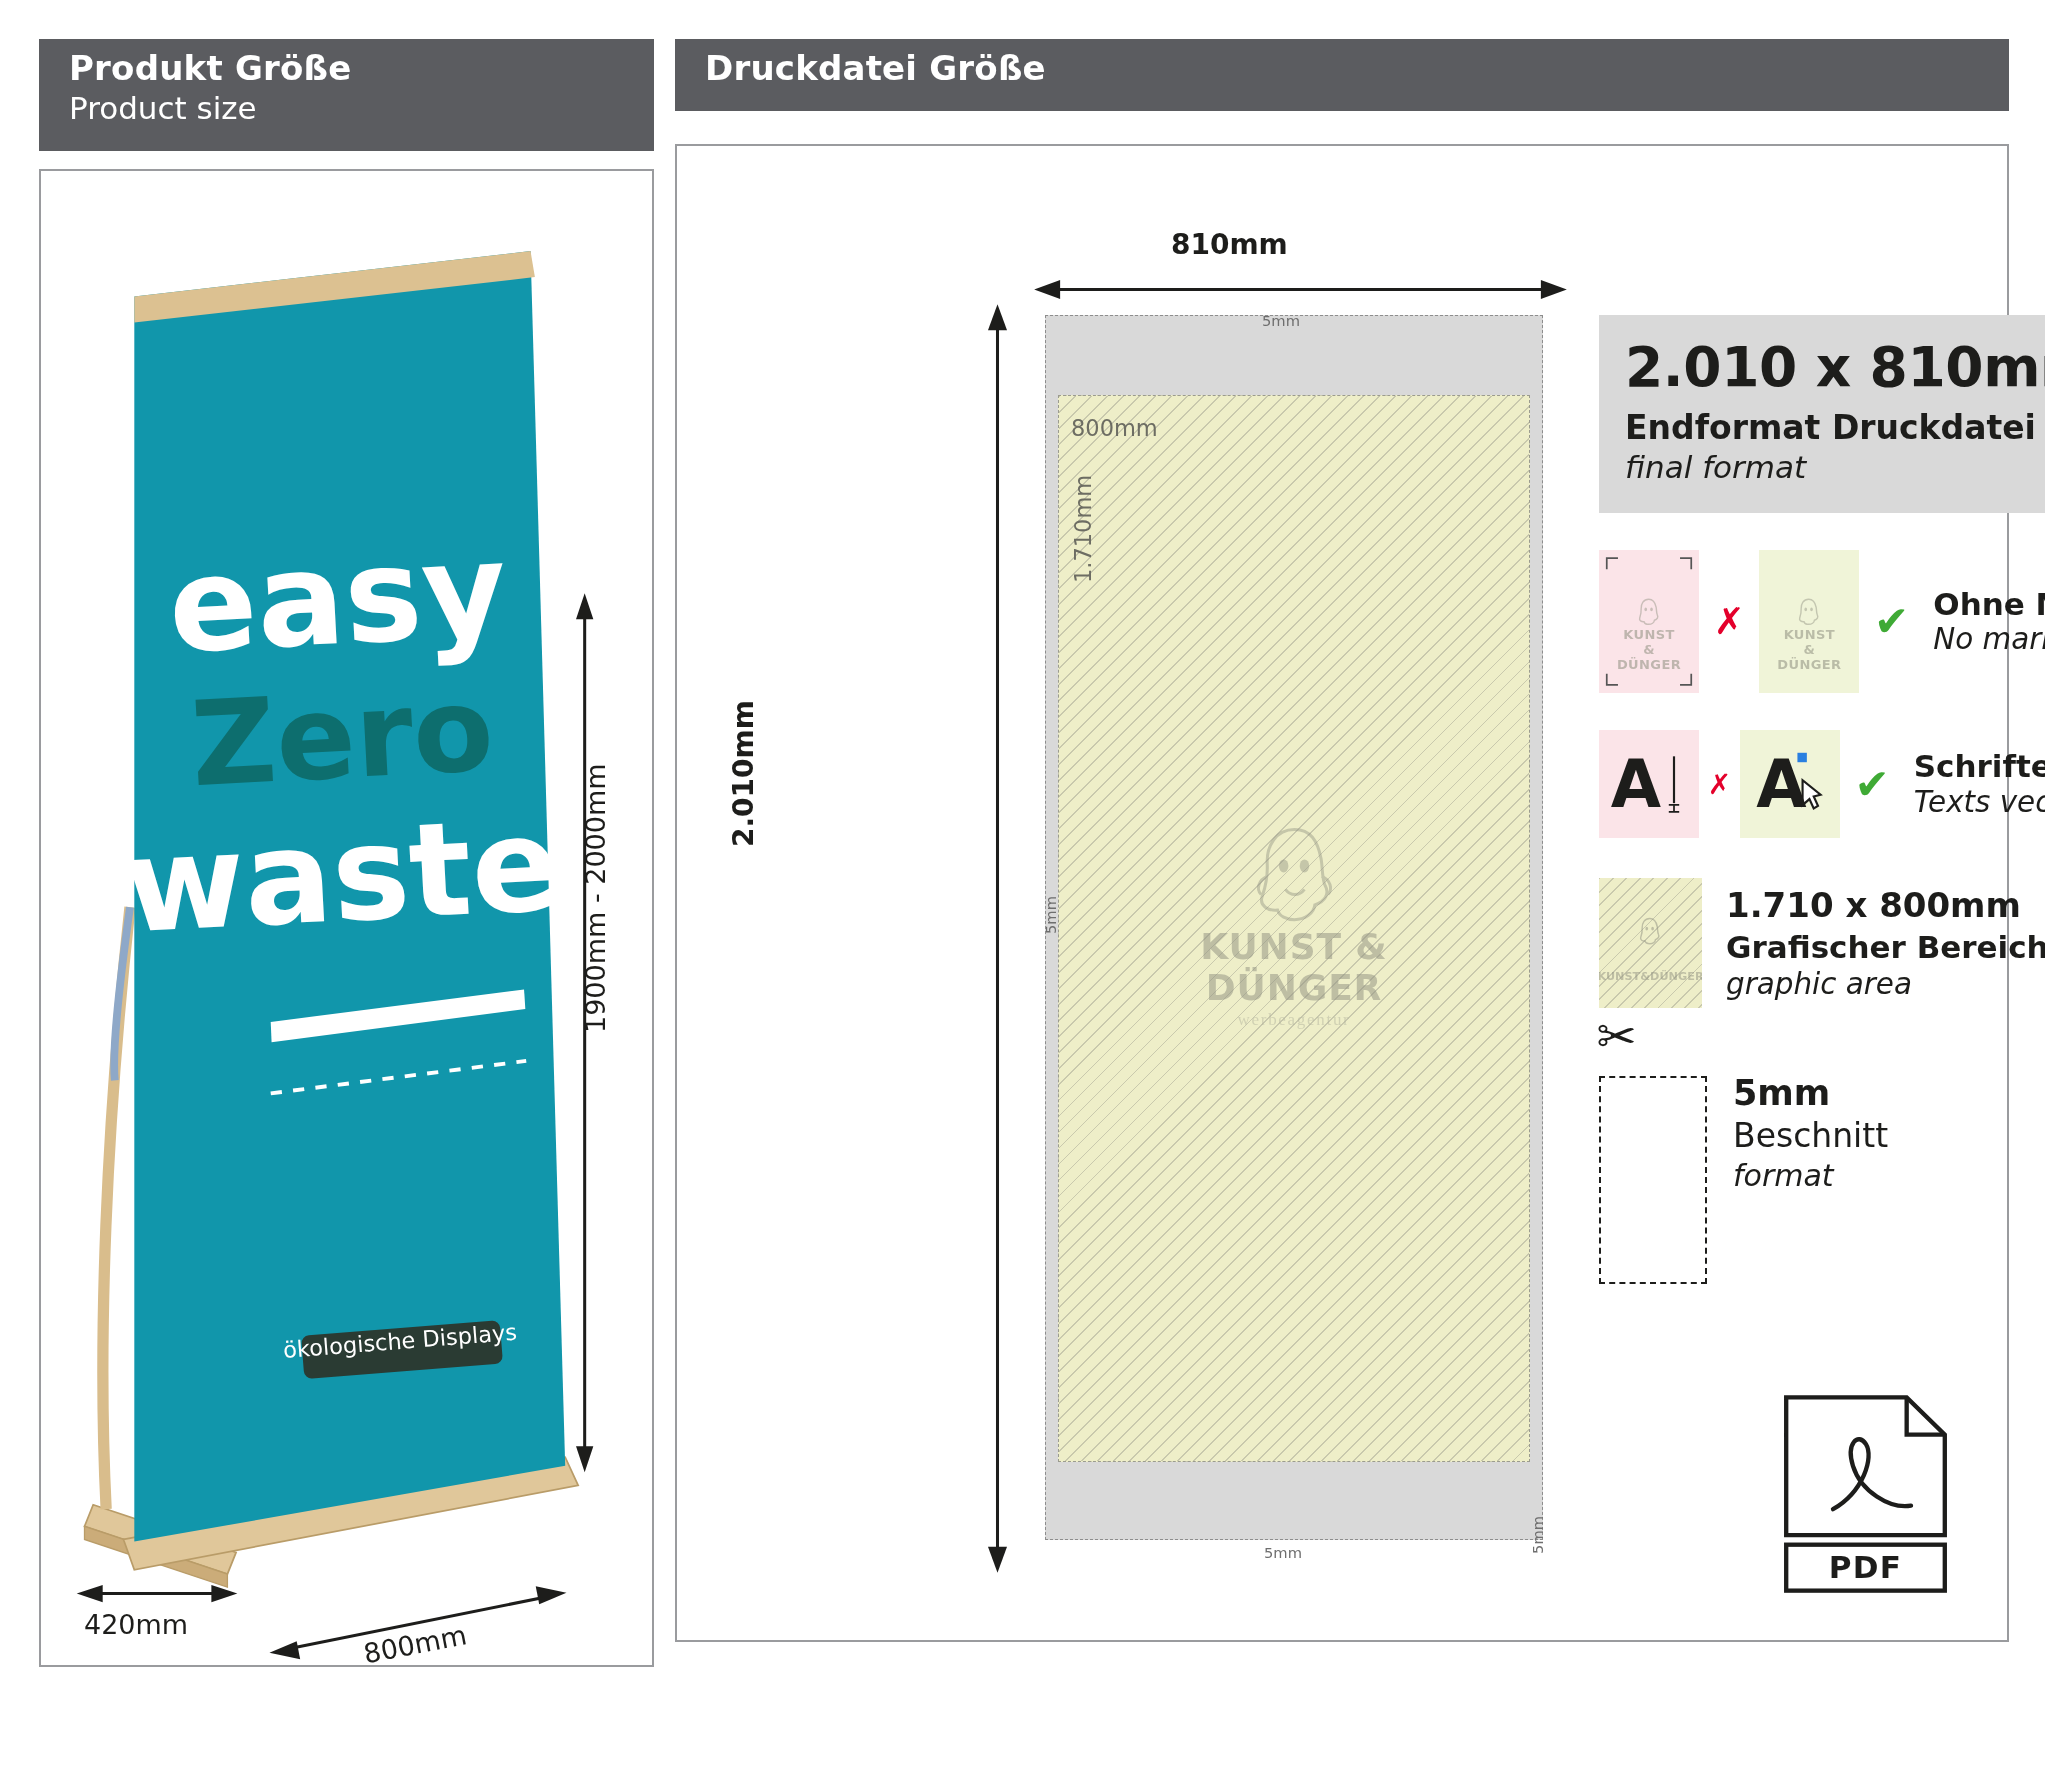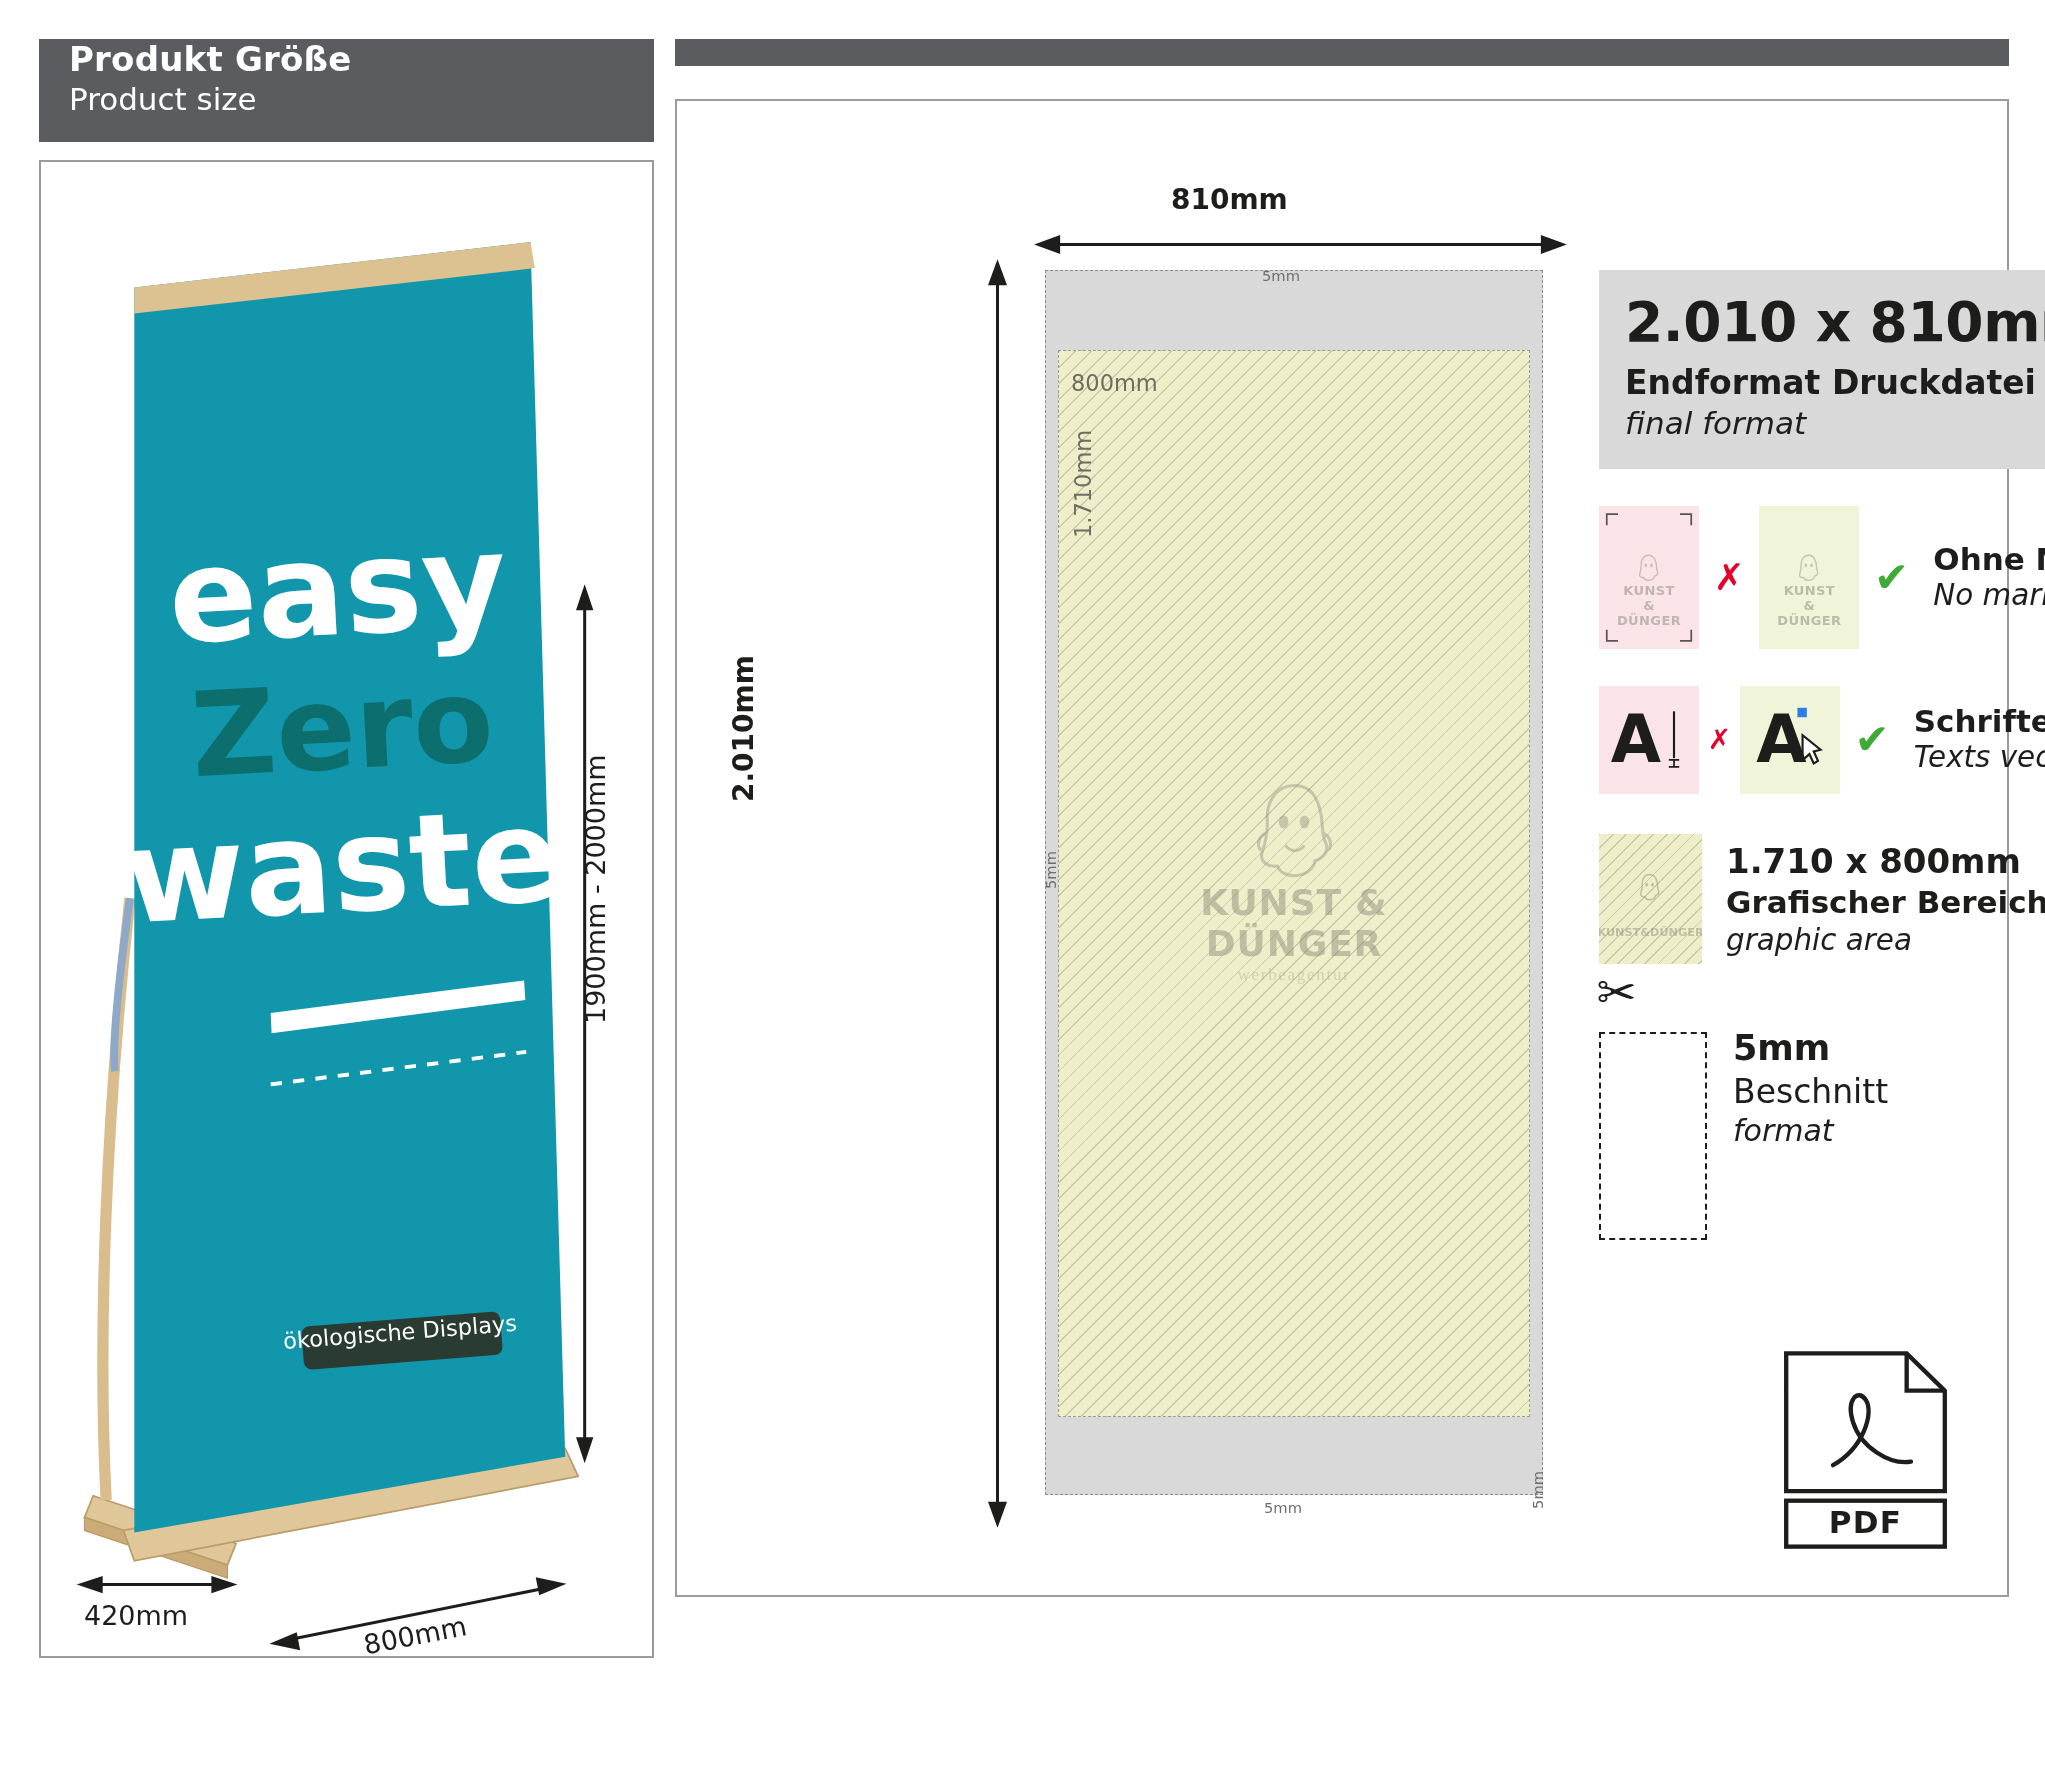--- a/index.html
+++ b/index.html
@@ -3,21 +3,21 @@
 <meta charset="utf-8">
 <style>
   html,body{margin:0;padding:0;background:#ffffff;}
   body{width:2046px;height:1790px;font-family:"DejaVu Sans",sans-serif;color:#3a3a3a;}
   .page{position:relative;width:2046px;height:1790px;box-sizing:border-box;padding:35px 35px;}
 
   
   .panel-left{position:absolute;left:39px;top:39px;width:615px;height:1715px;}
   .panel-right{position:absolute;left:675px;top:39px;width:1334px;height:1715px;}
 
-  .panel-header{background:#5b5c60;color:#ffffff;box-sizing:border-box;padding:3px 30px 24px 30px;}
+  .panel-header{background:#5b5c60;color:#ffffff;box-sizing:border-box;padding:12px 30px 24px 30px;}
   .panel-header .de{font-size:34px;font-weight:700;letter-spacing:0.2px;line-height:1.05;}
   .panel-header .en{font-size:31px;font-weight:400;line-height:1.15;margin-top:4.3px;}
 
   .panel-body{border:2.2px solid #9a9b9e;box-sizing:border-box;position:relative;}
   .panel-left .panel-body{height:1498px;margin-top:18px;}
   .panel-right .panel-body{height:1498px;margin-top:33px;}
 
   
   .rollup-wrap{position:absolute;left:0;top:0;width:100%;height:100%;}
 
@@ -148,20 +148,21 @@
 
         <div class="dim-text" style="position:absolute;left:539px;top:862px;transform:rotate(-90deg);transform-origin:left top;white-space:nowrap;">1900mm - 2000mm</div>
         <div class="dim-text" style="position:absolute;left:43px;top:1438px;">420mm</div>
         <div class="dim-text" style="position:absolute;left:320px;top:1468px;transform:rotate(-11deg);transform-origin:left top;">800mm</div>
       </div>
     </div>
   </section>
 
   <section class="panel-right">
     <div class="panel-header">
+      <div class="de">Druckdatei Größe</div>
     </div>
 
     <div class="panel-body">
       <div class="pd-area">
 
         <div class="label-810">810mm</div>
         <svg width="537" height="35" viewBox="0 0 1240 80" style="position:absolute;left:329px;top:100px;">
           <line x1="40" y1="40" x2="1200" y2="40" stroke="#1d1d1b" stroke-width="7"></line>
           <polygon points="5,40 65,18 65,62" fill="#1d1d1b"></polygon>
           <polygon points="1235,40 1175,18 1175,62" fill="#1d1d1b"></polygon>

